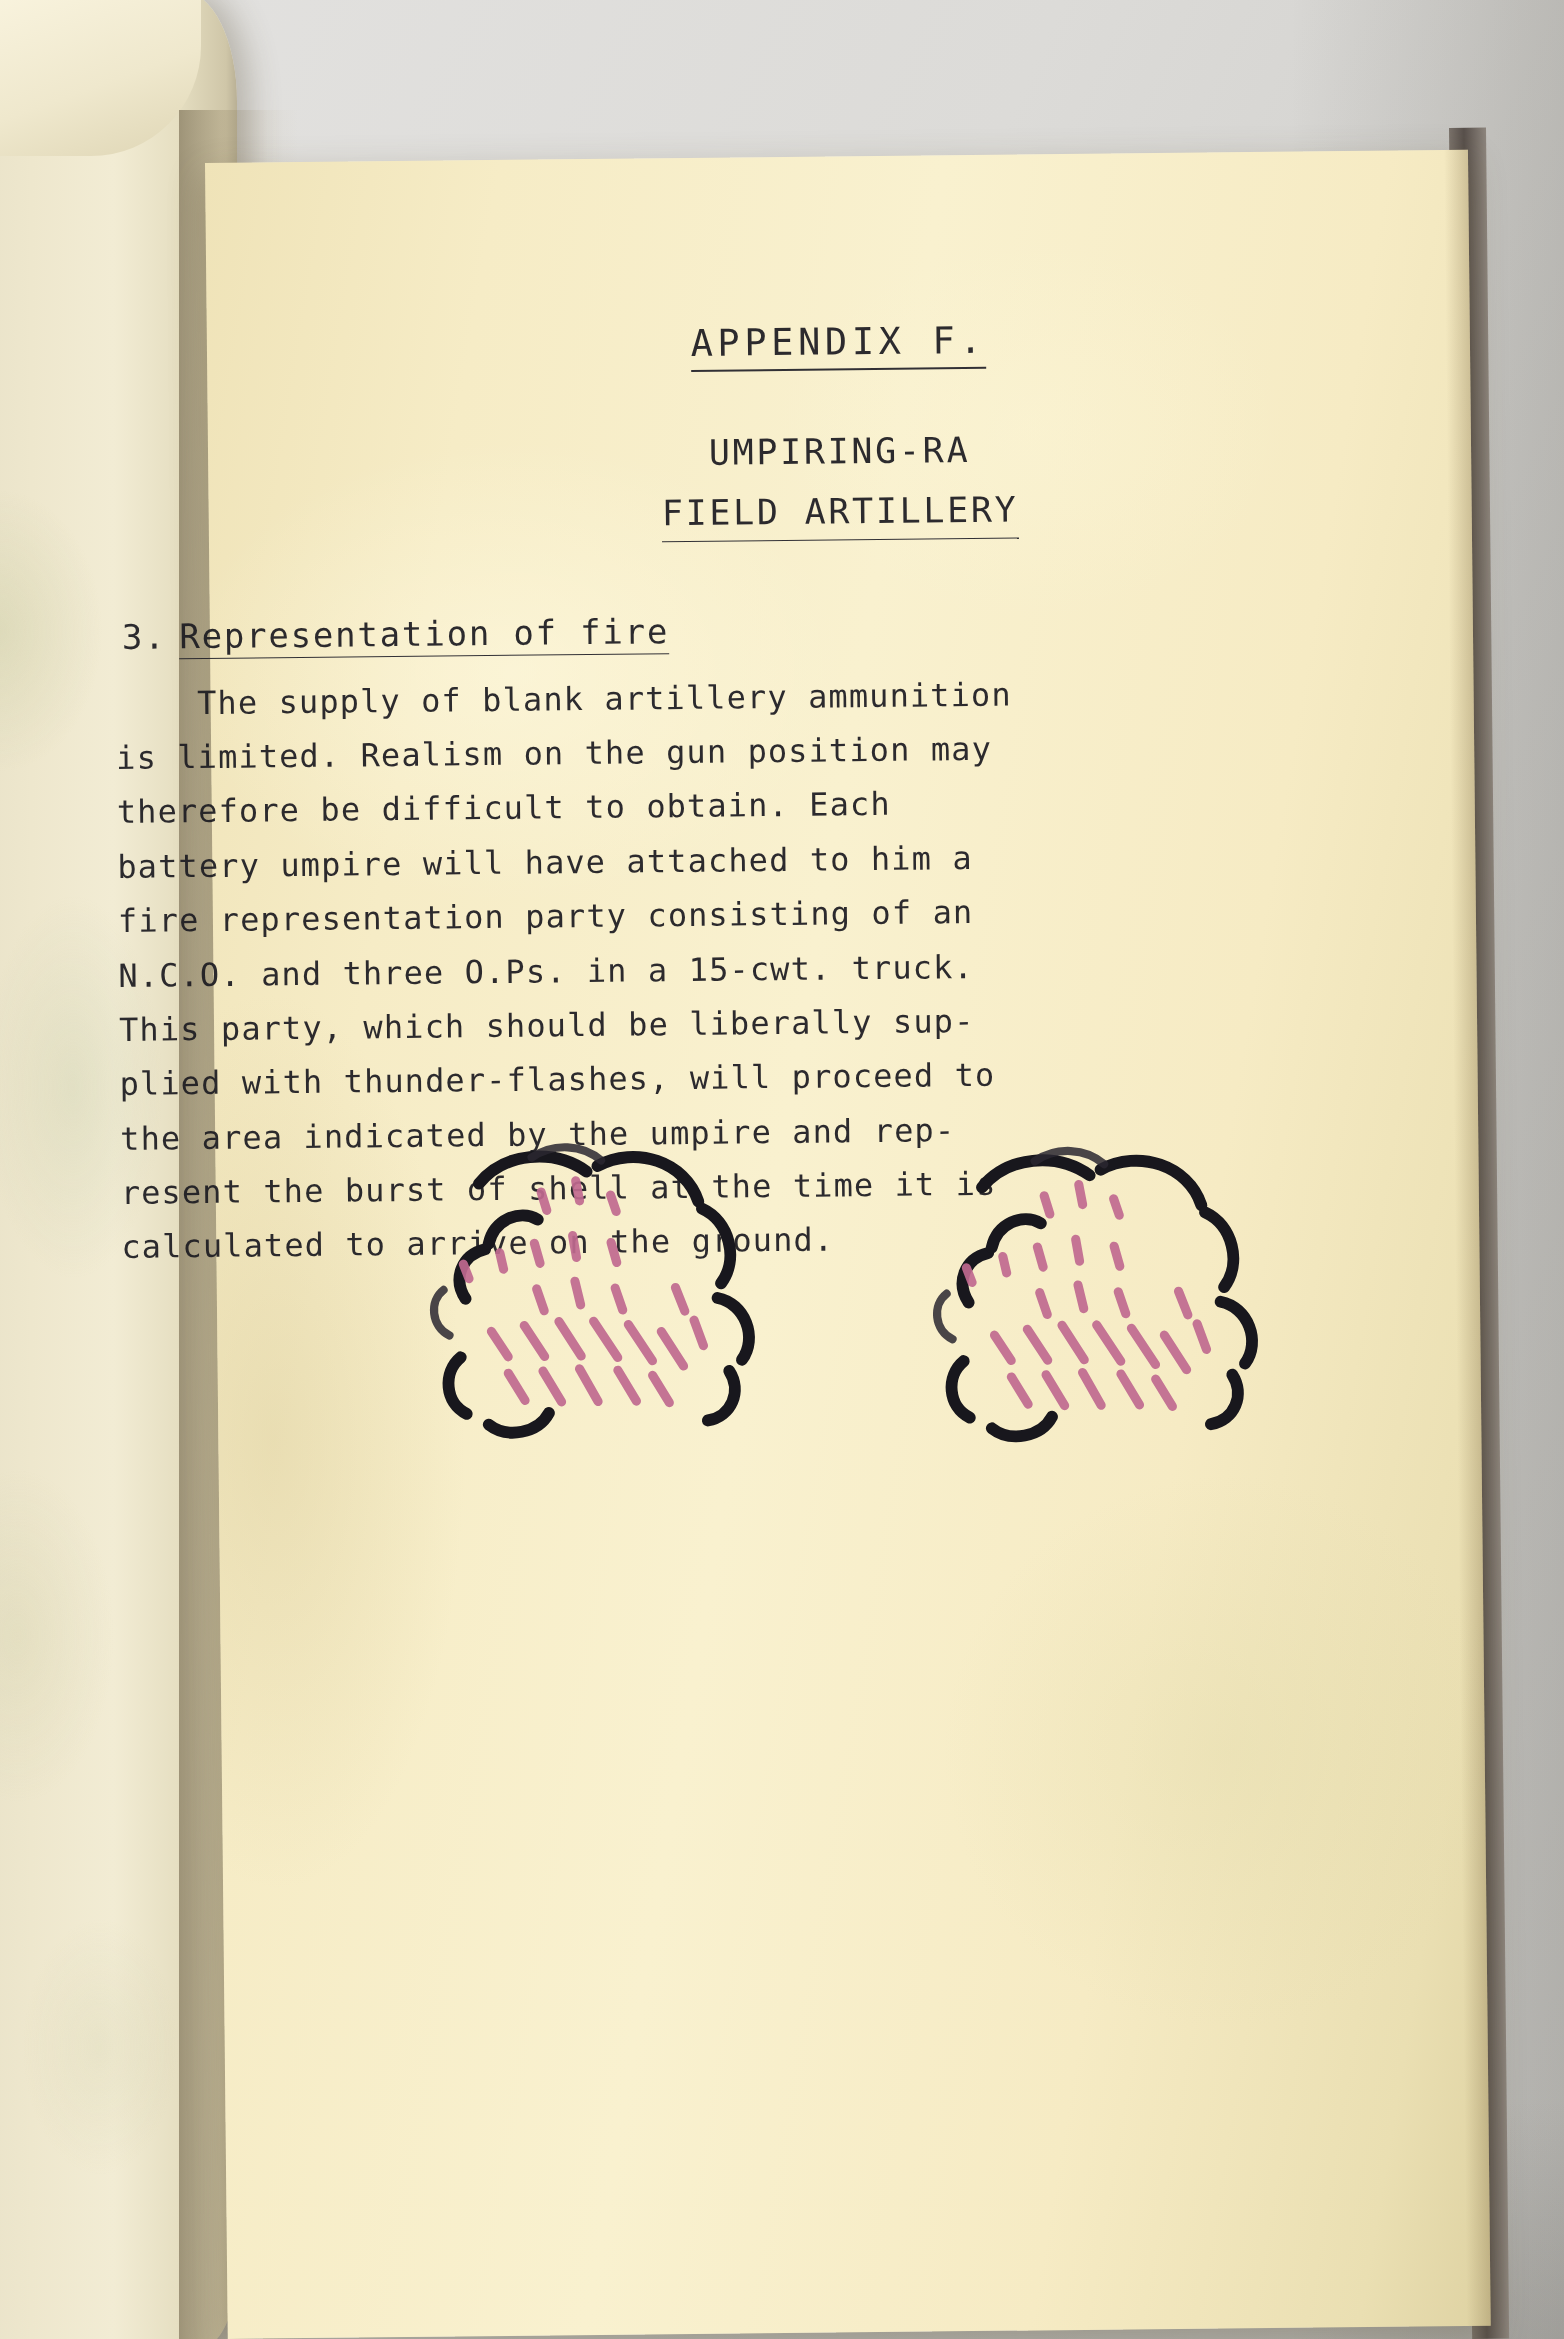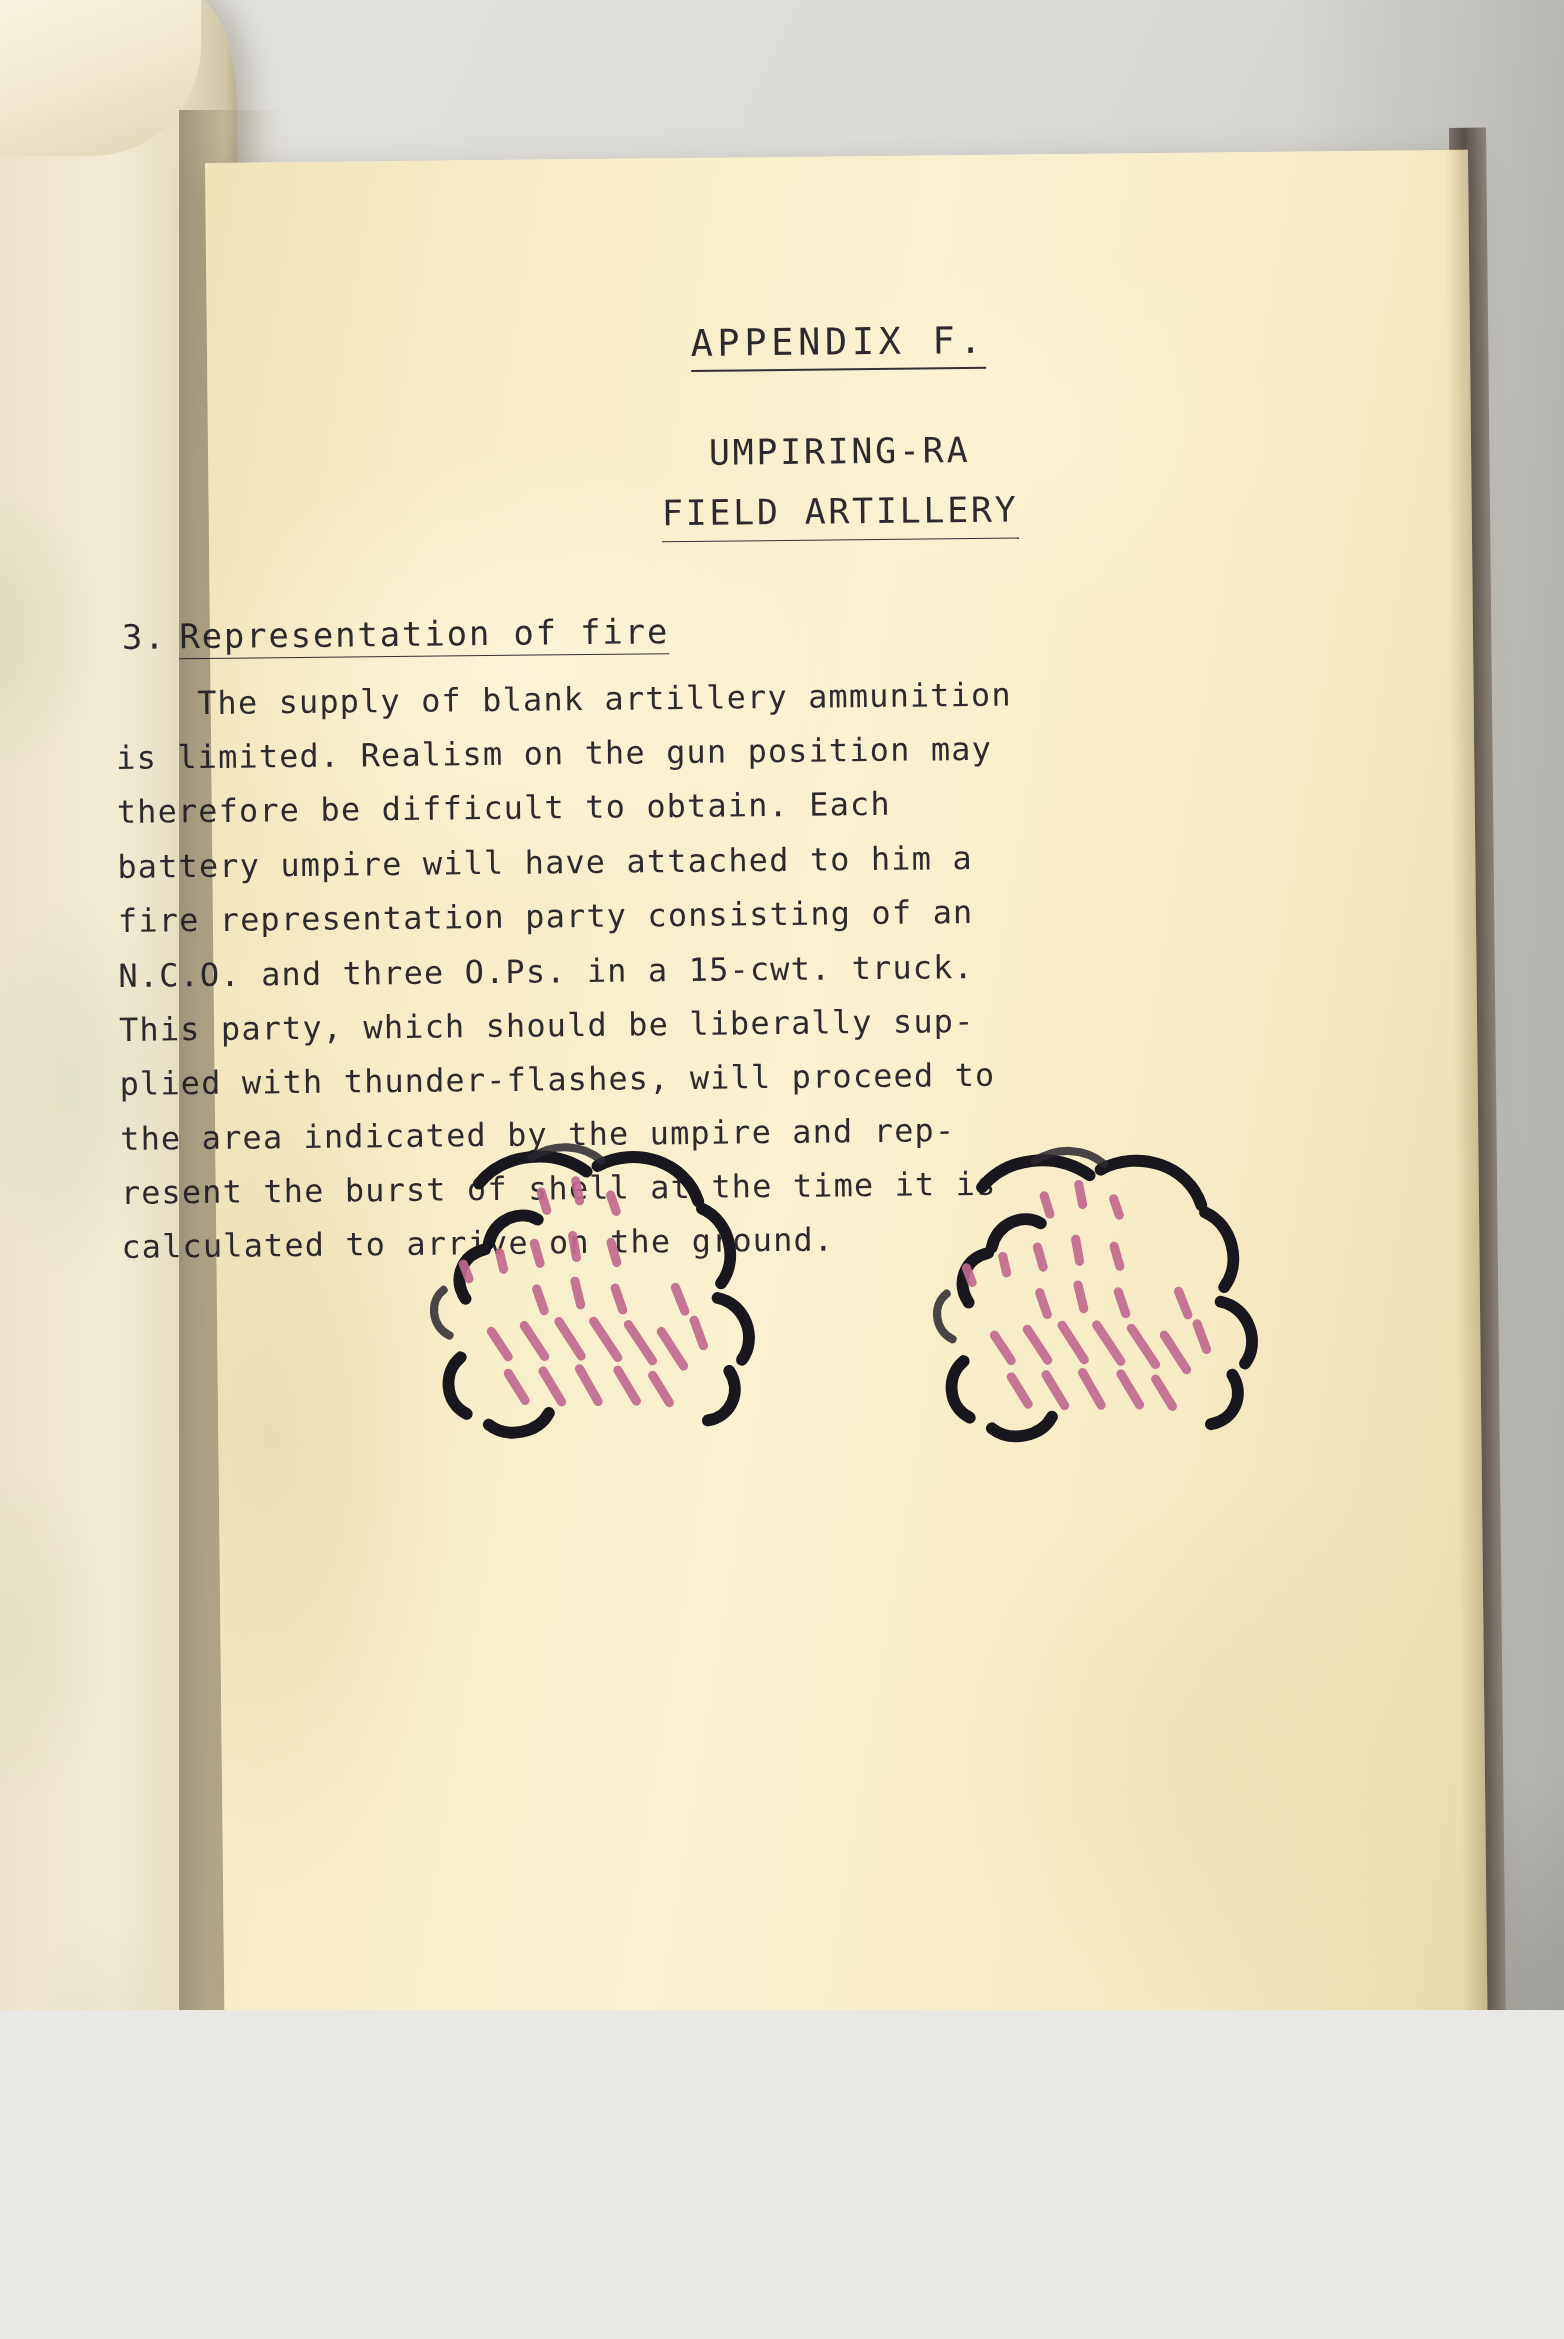--- a/index.html
+++ b/index.html
@@ -3,21 +3,21 @@
 <meta charset="utf-8">
 <style>
   html, body {
     margin: 0;
     padding: 0;
     background: #e9e8e4;
   }
   #page {
     position: relative;
     width: 1564px;
-    height: 2010px;
+    height: 2339px;
     overflow: hidden;
     background: #86efac;
     font-family: "DejaVu Sans Mono", monospace;
   }
 
   
   .desk {
     position: absolute;
     inset: 0;
     background:

